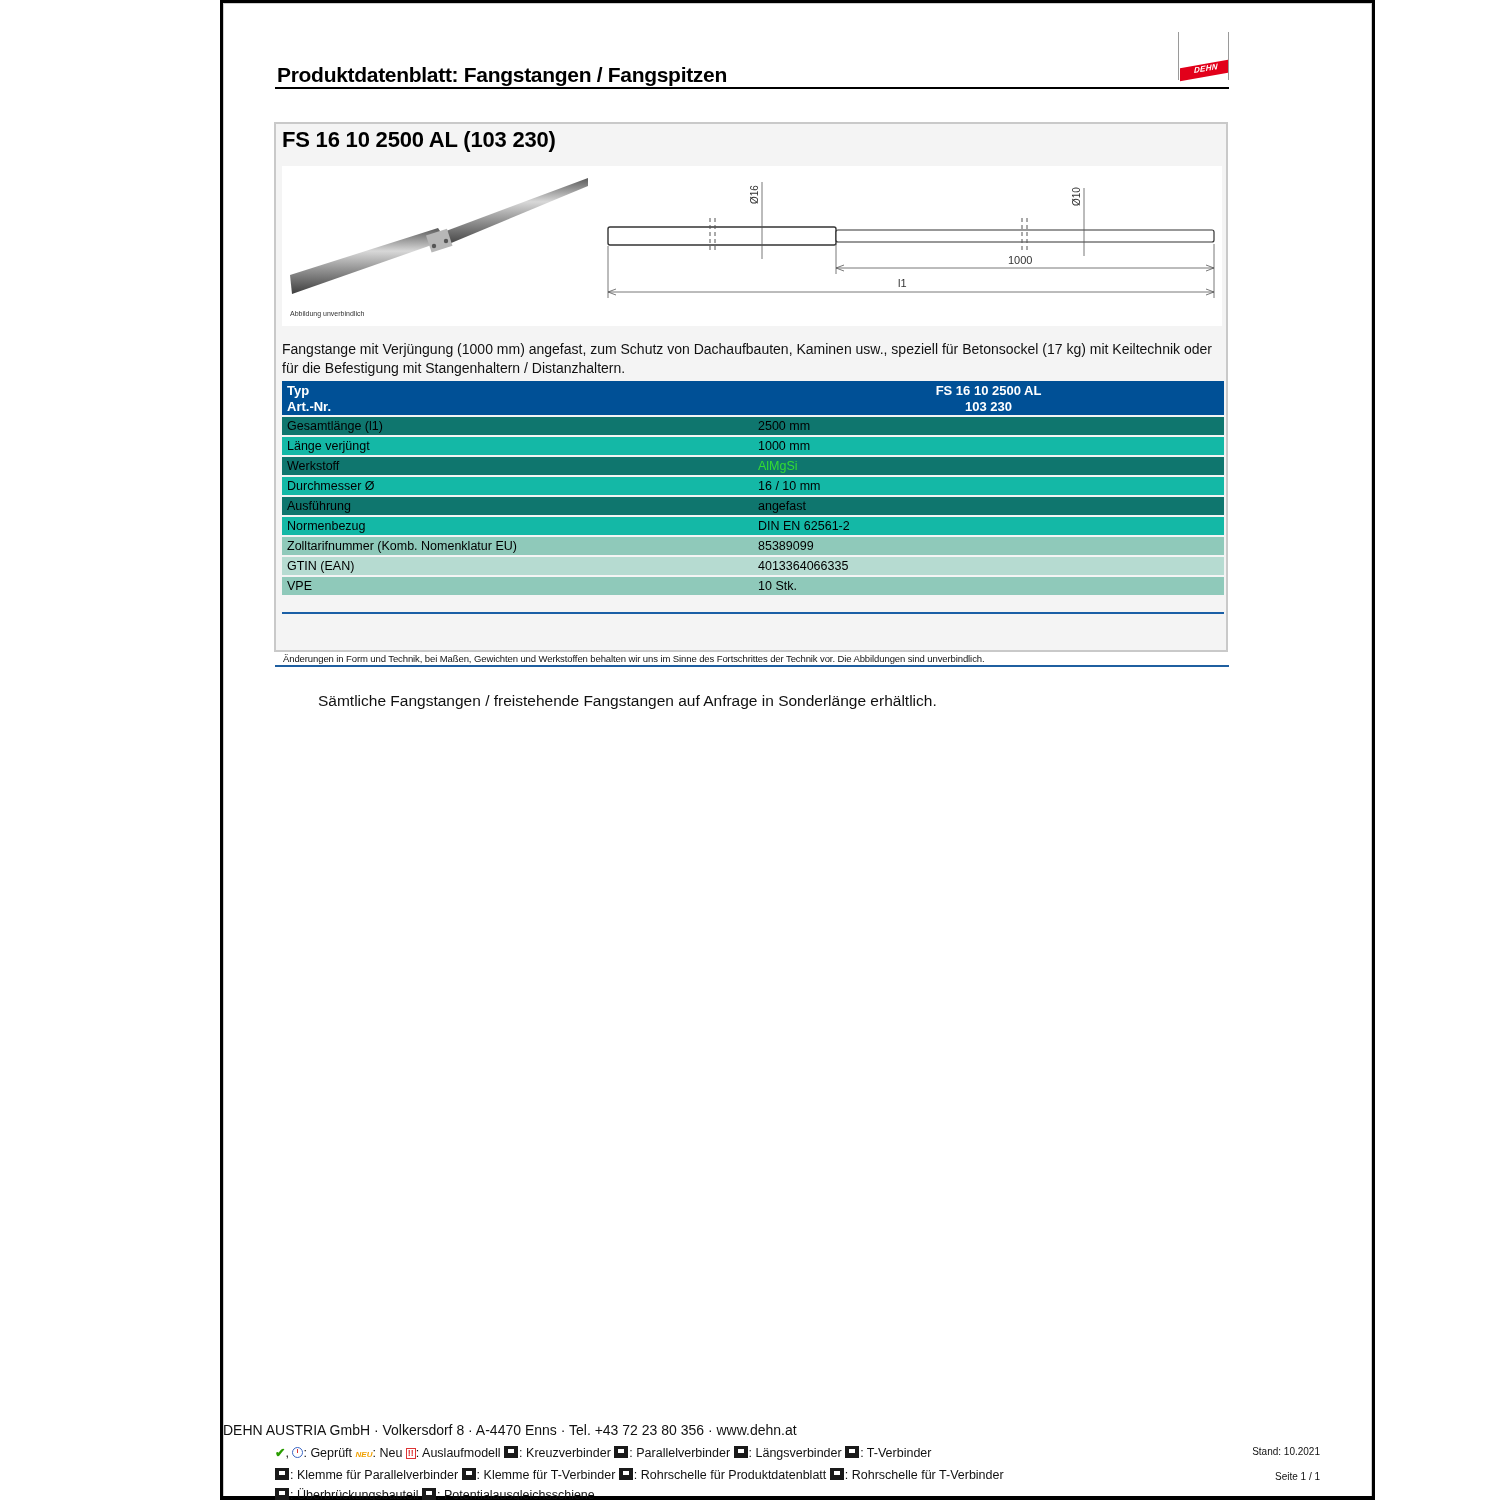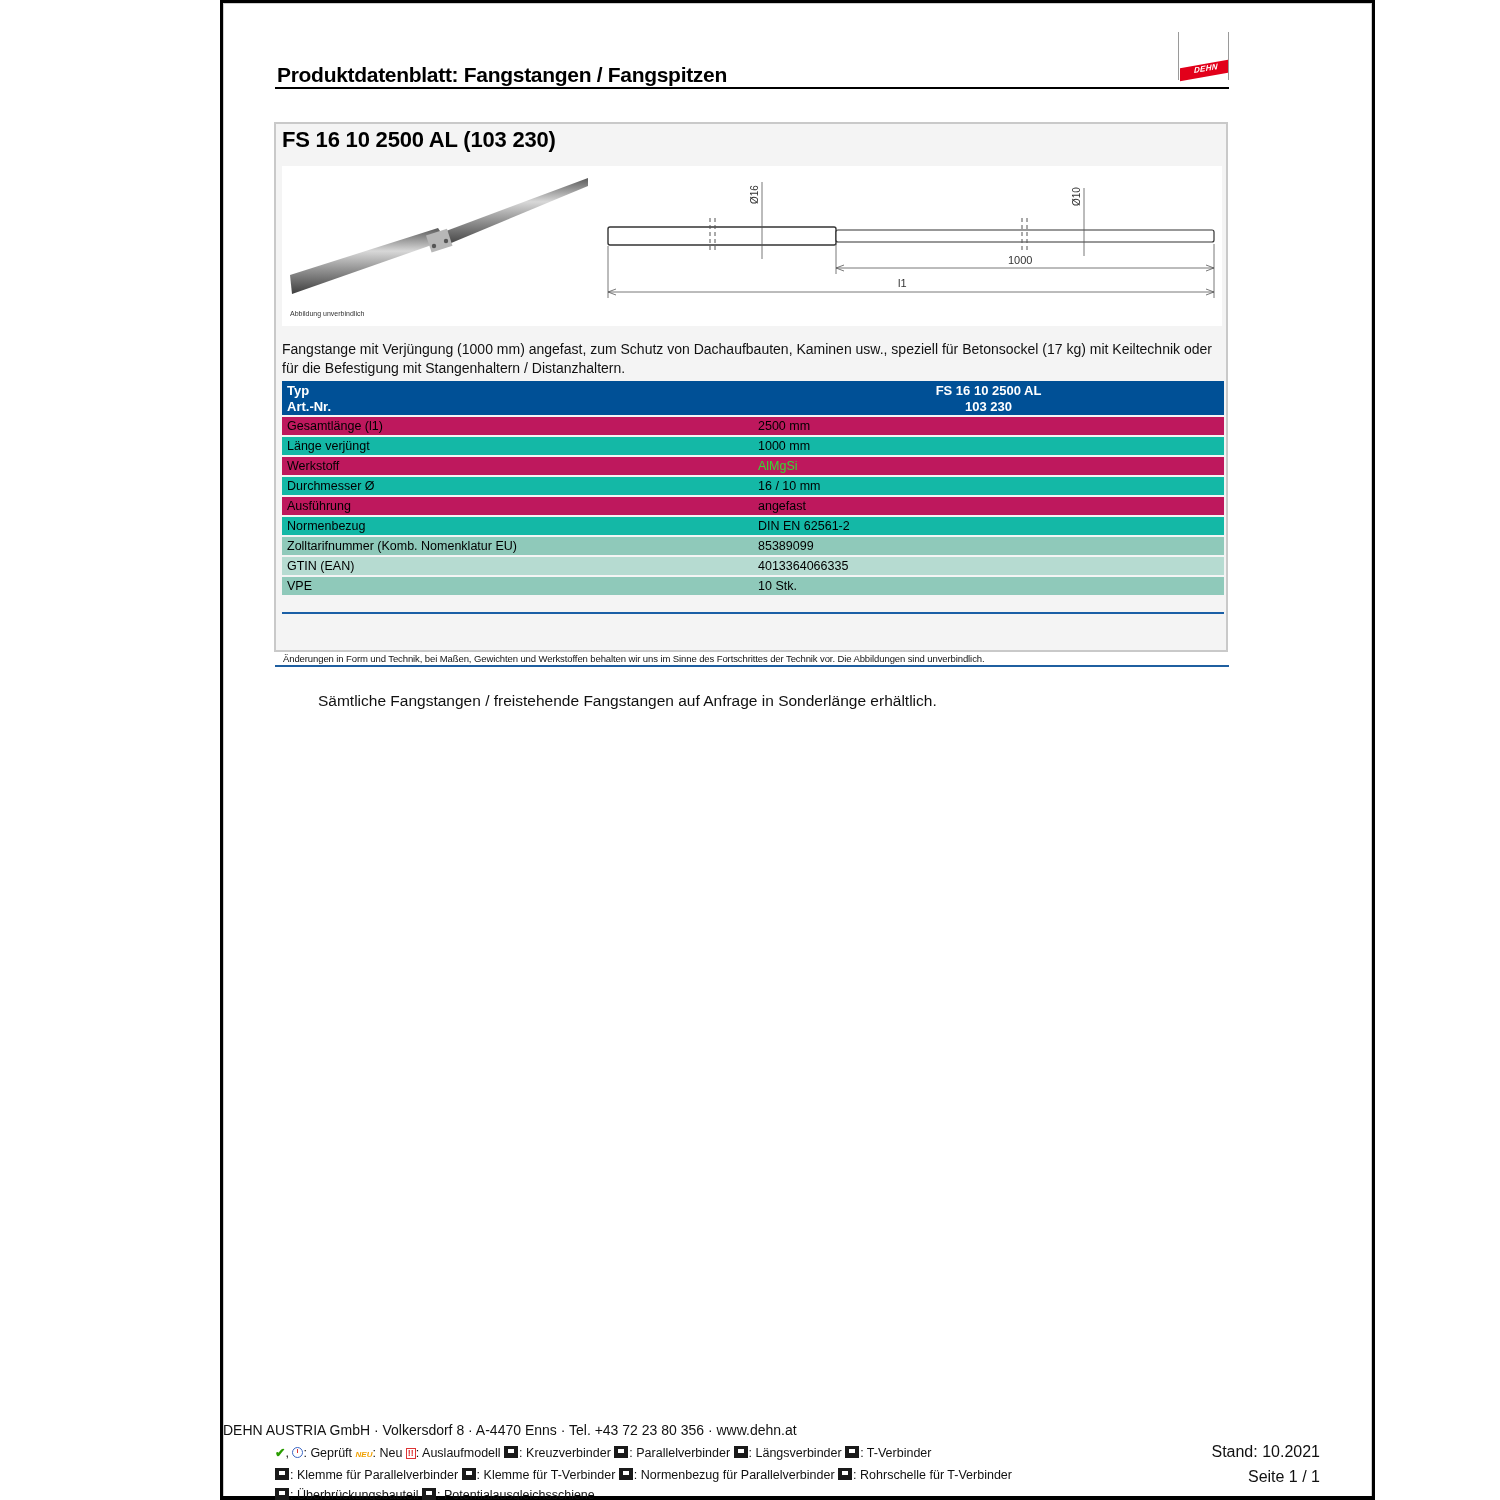--- a/index.html
+++ b/index.html
@@ -24,42 +24,42 @@
 
   .drawing { position:absolute; left:320px; top:8px; width:620px; height:130px; }
 
   .desc { position:absolute; left:6px; top:216px; width:944px; font-size:14px; line-height:19px; color:#111; }
 
   .spec { position:absolute; left:6px; top:257px; width:942px; border-collapse:separate; border-spacing:0 0; font-size:12.5px; }
   .spec-head { background:#005096; color:#fff; font-weight:bold; font-size:13px; }
   .spec-head td { padding:0 5px; height:16px; line-height:16px; }
   .spec-row td { height:18px; line-height:18px; padding:0 5px; border-top:2px solid #f4f4f4; }
   .spec-row .v { text-align:left; }
-  .r-light { background:#be185d; }
+  .r-light { background:#0f766e; }
   .r-dark { background:#14b8a6; }
   .r-teal-l { background:#b6dbd1; }
   .r-teal-d { background:#8fc9ba; }
   .spec-end { position:absolute; left:6px; top:488px; width:942px; height:2px; background:#1a5fa6; }
   .green { color:#33dd33; }
 
   .disclaimer { position:absolute; left:60px; top:650px; font-size:9.5px; color:#111; letter-spacing:-0.1px; }
   .disc-rule { position:absolute; left:52px; top:662px; width:954px; height:2px; background:#1f5fa0; }
 
   .note { position:absolute; left:63px; top:689px; font-size:15.5px; color:#111;margin-left:32px; }
 
   .footer-addr { position:absolute; left:0; width:1055px; top:1419px; font-size:14px; color:#111; }
   .legend { position:absolute; left:52px; top:1440px; font-size:12.5px; line-height:20px; color:#111; width:840px; }
   .legend .ico { display:inline-block; width:14px; height:12px; background:#1a1a1a; vertical-align:-1px; margin-right:1px; position:relative; }
   .legend .ico::after { content:""; position:absolute; left:4px; top:3px; width:6px; height:4px; background:#fff; }
   .legend .check { color:#2a9d00; font-weight:bold; }
   .legend .clock { display:inline-block; width:11px; height:11px; border:1.5px solid #3a66c4; border-radius:50%; box-sizing:border-box; vertical-align:-1px; position:relative; }
   .legend .clock::after { content:""; position:absolute; left:4px; top:1px; width:1px; height:4px; background:#d33; }
   .legend .neu { color:#f0a000; font-size:8px; font-weight:bold; font-style:italic; }
   .legend .excl { display:inline-block; border:1px solid #d33; color:#d33; font-size:9px; line-height:9px; padding:0 1px; font-weight:bold; vertical-align:1px; }
-  .stand { position:absolute; right:52px; top:1436px; font-size:16px; color:#111; text-align:right; line-height:25px; }
+  .stand { position:absolute; right:52px; top:1436px; font-size:10px; color:#111; text-align:right; line-height:25px; }
 </style>
 </head>
 <body>
 
 <div class="page">
   <div class="inner"></div>
 
   <div class="title">Produktdatenblatt: Fangstangen / Fangspitzen</div>
   <div class="title-rule"></div>
 
@@ -190,21 +190,21 @@
       <span class="neu">NEU</span><span>: Neu</span>
       <span class="excl">!!</span><span>: Auslaufmodell</span>
       <span class="ico"></span><span>: Kreuzverbinder</span>
       <span class="ico"></span><span>: Parallelverbinder</span>
       <span class="ico"></span><span>: Längsverbinder</span>
       <span class="ico"></span><span>: T-Verbinder</span>
     </div>
     <div>
       <span class="ico"></span><span>: Klemme für Parallelverbinder</span>
       <span class="ico"></span><span>: Klemme für T-Verbinder</span>
-      <span class="ico"></span><span>: Normenbezug für Parallelverbinder</span>
+      <span class="ico"></span><span>: Rohrschelle für Produktdatenblatt</span>
       <span class="ico"></span><span>: Rohrschelle für T-Verbinder</span>
     </div>
     <div>
       <span class="ico"></span><span>: Überbrückungsbauteil</span>
       <span class="ico"></span><span>: Potentialausgleichsschiene</span>
     </div>
   </div>
 
   <div class="stand">
     <div>Stand: 10.2021</div>

